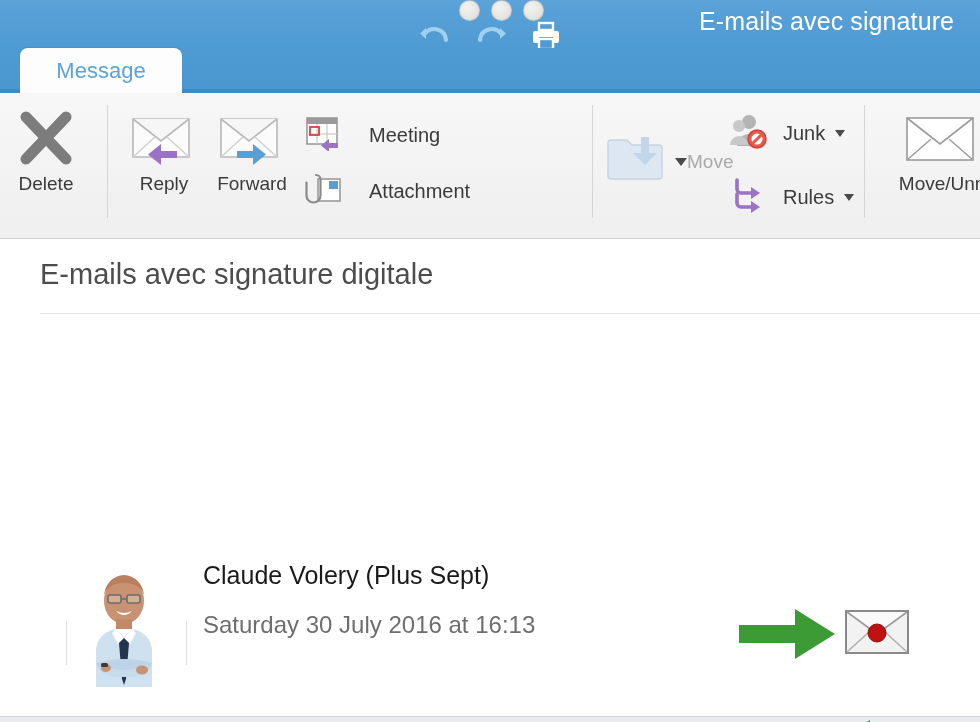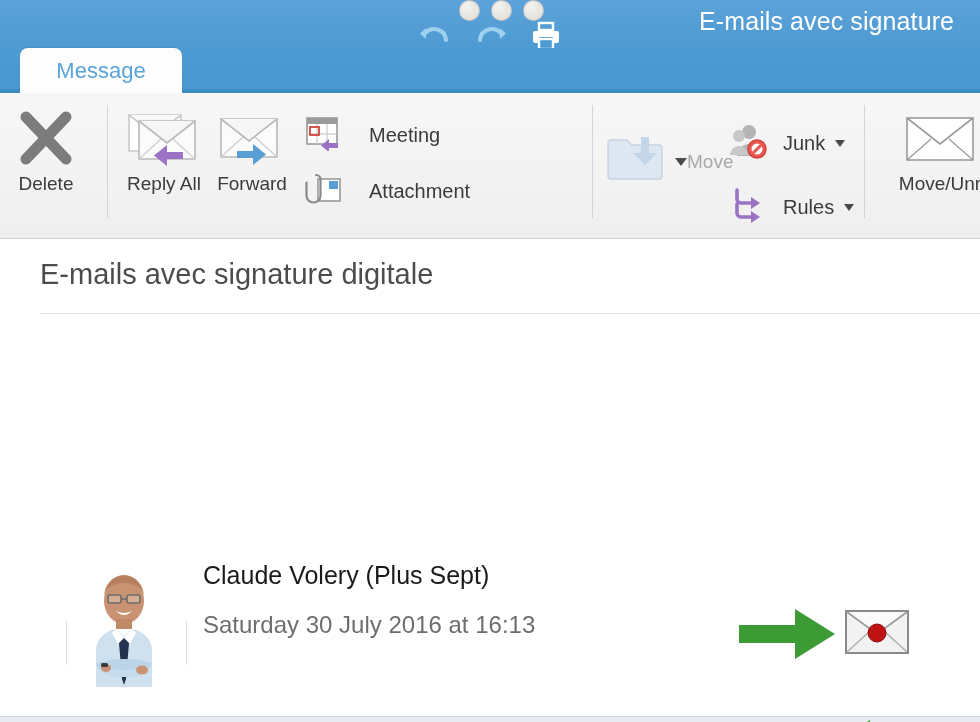--- a/index.html
+++ b/index.html
@@ -193,21 +193,21 @@
     border-left: 5px solid transparent;
     border-right: 5px solid transparent;
     border-top: 7px solid #4a4a4a;
   }
 
   .rb-menu-stack {
     display: flex;
     flex-direction: column;
     justify-content: center;
     height: 128px;
-    padding-top: 18px;
+    padding-top: 8px;
     gap: 22px;
   }
   .rb-menu-item {
     display: flex;
     align-items: center;
     gap: 10px;
   }
 
   
   .msgpane {
@@ -363,36 +363,34 @@
         </svg>
       </span>
       <span class="rb-label">Delete</span>
     </div>
   </div>
 
   <div class="rb-divider" style="left:107px;"></div>
 
   <div class="rb-group" style="left:120px;">
 
-
     <div class="rb-btn">
       <span class="icon-wrap">
         <svg width="74" height="62" viewBox="0 0 74 62">
-          <path d="M2 8 h52 v36 h-52 z" fill="#ffffff" stroke="#c9c9c9" stroke-width="1.6"></path>
-          <path d="M2 8 L28 28 L54 8" fill="#f8f8f8" stroke="#c9c9c9" stroke-width="1.6"></path>
-          <path d="M12 14 h56 v38 h-56 z" fill="#fbfbfb" stroke="#b9b9b9" stroke-width="1.6"></path>
-          <path d="M12 14 L40 36 L68 14" fill="#f6f6f6" stroke="#b9b9b9" stroke-width="1.6"></path>
-          <path d="M12 52 L34 32 M68 52 L46 32" stroke="#cfcfcf" stroke-width="1.4" fill="none"></path>
+          <path d="M6 12 h56 v38 h-56 z" fill="#fbfbfb" stroke="#b9b9b9" stroke-width="1.6"></path>
+          <path d="M6 12 L34 34 L62 12" fill="#f6f6f6" stroke="#b9b9b9" stroke-width="1.6"></path>
+          <path d="M6 50 L28 30 M62 50 L40 30" stroke="#cfcfcf" stroke-width="1.4" fill="none"></path>
           <g fill="#9b72c4">
-            <path d="M56 45 h-16 v-7 l-13 10.5 l13 10.5 v-7 h16 z"></path>
+            <path d="M50 44 h-16 v-7 l-13 10.5 l13 10.5 v-7 h16 z"></path>
           </g>
         </svg>
       </span>
-      <span class="rb-label">Reply All</span>
-    </div>
+      <span class="rb-label">Reply</span>
+    </div>
+
 
     <div class="rb-btn">
       <span class="icon-wrap">
         <svg width="74" height="62" viewBox="0 0 74 62">
           <path d="M6 12 h56 v38 h-56 z" fill="#fbfbfb" stroke="#b9b9b9" stroke-width="1.6"></path>
           <path d="M6 12 L34 34 L62 12" fill="#f6f6f6" stroke="#b9b9b9" stroke-width="1.6"></path>
           <path d="M6 50 L28 30 M62 50 L40 30" stroke="#cfcfcf" stroke-width="1.4" fill="none"></path>
           <g fill="#5a9fd4">
             <path d="M22 44 h16 v-7 l13 10.5 l-13 10.5 v-7 h-16 z"></path>
           </g>

